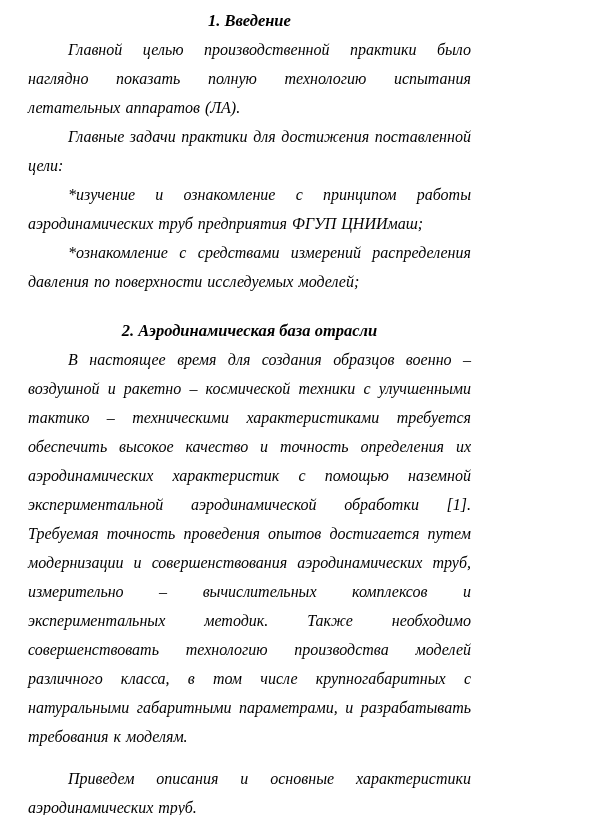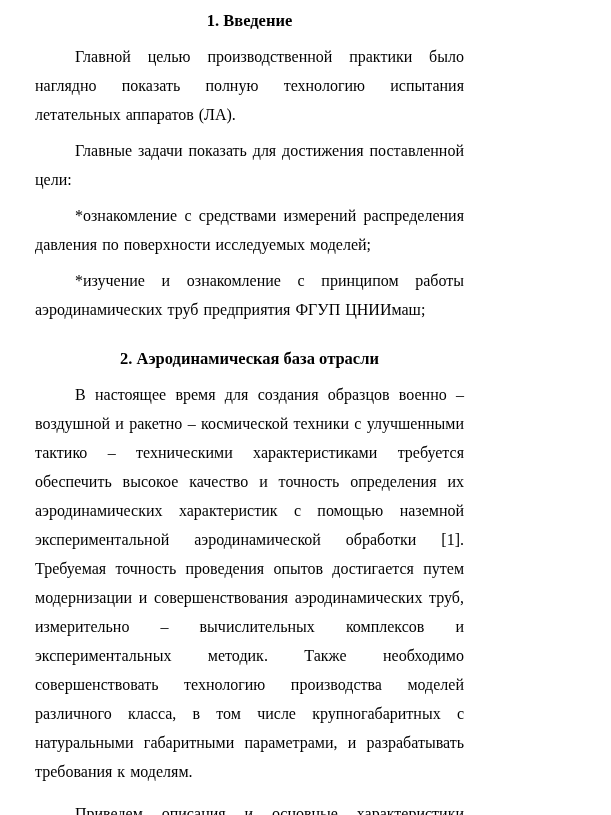--- a/index.html
+++ b/index.html
@@ -13,57 +13,58 @@
     overflow: hidden;
     font-family: "Liberation Serif", "DejaVu Serif", serif;
     color: #000000;
   }
   .page {
     box-sizing: border-box;
     width: 499px;
     height: 815px;
     padding: 6px 28px 0 28px;
     overflow: hidden;
+    font-style: italic;
   }
   .doc-heading {
     font-size: 16.5px;
     font-weight: bold;
     text-align: center;
     line-height: 29px;
     margin: 0;
   }
   .doc-heading.h2-spaced {
     margin-top: 20px;
   }
   .para {
     font-size: 16px;
     line-height: 29px;
     text-align: justify;
     text-indent: 40px;
-    margin: 7px;
+    margin: 0;
     word-spacing: 1px;
   }
   .para.gap-before {
     margin-top: 13px;
   }
 </style>
 </head>
 <body>
 
 <div class="page">
 
   <h1 class="doc-heading">1. Введение</h1>
 
   <p class="para">Главной целью производственной практики было наглядно показать полную технологию испытания летательных аппаратов (ЛА).</p>
 
-  <p class="para">Главные задачи показать для достижения поставленной цели:</p>
+  <p class="para">Главные задачи практики для достижения поставленной цели:</p>
+
+  <p class="para">*изучение и ознакомление с принципом работы аэродинамических труб предприятия ФГУП ЦНИИмаш;</p>
 
   <p class="para">*ознакомление с средствами измерений распределения давления по поверхности исследуемых моделей;</p>
-
-  <p class="para">*изучение и ознакомление с принципом работы аэродинамических труб предприятия ФГУП ЦНИИмаш;</p>
 
 
   <h1 class="doc-heading h2-spaced">2. Аэродинамическая база отрасли</h1>
 
   <p class="para">В настоящее время для создания образцов военно – воздушной и ракетно – космической техники с улучшенными тактико – техническими характеристиками требуется обеспечить высокое качество и точность определения их аэродинамических характеристик с помощью наземной экспериментальной аэродинамической обработки [1]. Требуемая точность проведения опытов достигается путем модернизации и совершенствования аэродинамических труб, измерительно – вычислительных комплексов и экспериментальных методик. Также необходимо совершенствовать технологию производства моделей различного класса, в том числе крупногабаритных с натуральными габаритными параметрами, и разрабатывать требования к моделям.</p>
 
   <p class="para gap-before">Приведем описания и основные характеристики аэродинамических труб.</p>
 
 
 </div>

